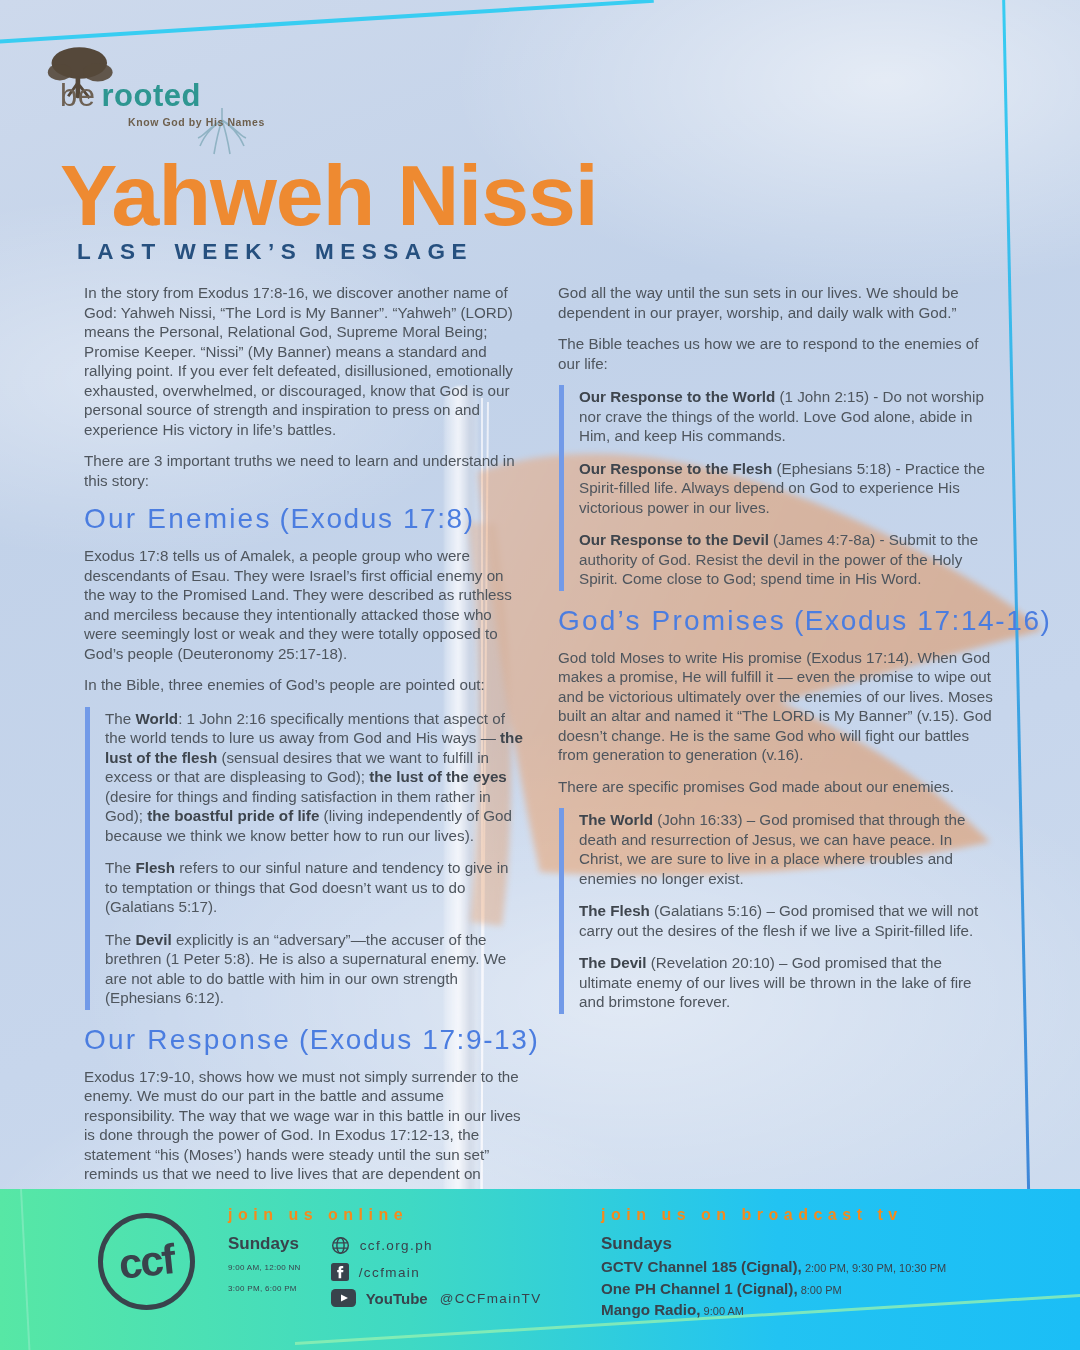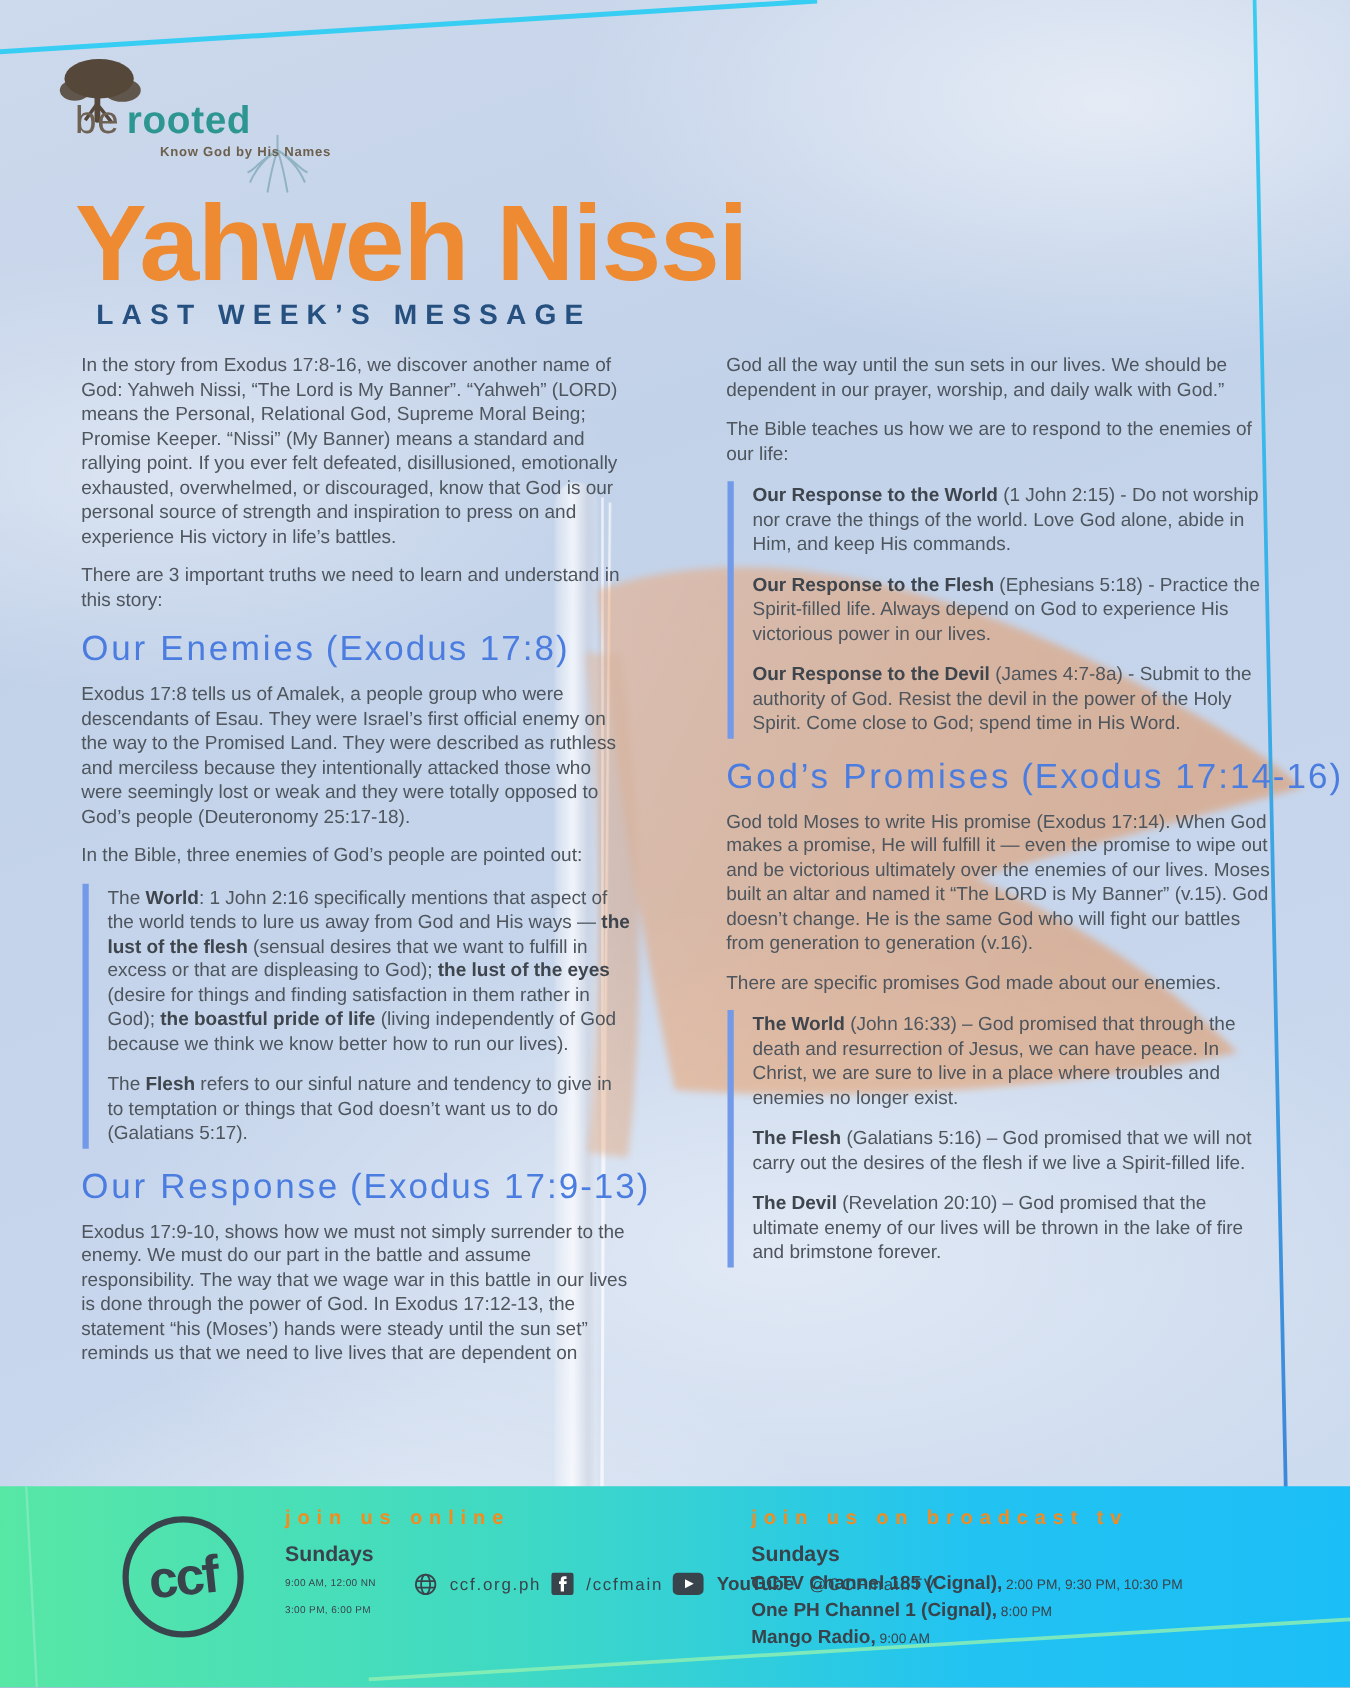--- a/index.html
+++ b/index.html
@@ -29,22 +29,22 @@
   .logo{position:absolute;left:46px;top:44px;z-index:2;}
   .tree-svg{position:absolute;left:0;top:0;width:74px;height:62px;}
   .roots-svg{position:absolute;left:148px;top:62px;width:56px;height:50px;opacity:.85;}
   .logo-text{position:absolute;left:14px;top:34px;white-space:nowrap;font-size:31px;letter-spacing:.5px;}
   .logo-be{color:#6d6154;font-weight:400;}
   .logo-rooted{color:#2e9691;font-weight:700;margin-left:6px;}
   .logo-tag{position:absolute;left:50px;top:72px;font-size:10.5px;color:#6d5f4d;letter-spacing:.6px;white-space:nowrap;font-weight:700;padding-left:32px;}
   .title{position:absolute;left:60px;top:146px;font-size:86px;font-weight:800;color:#ee8a31;letter-spacing:-1px;z-index:2;white-space:nowrap;}
   .subtitle{position:absolute;left:77px;top:239px;font-size:22.5px;font-weight:700;color:#26507f;letter-spacing:6.5px;z-index:2;white-space:nowrap;}
   
-  .columns{position:absolute;left:65px;top:283px;width:934px;display:grid;
-    grid-template-columns:440px 440px;column-gap:76px;z-index:2;
+  .columns{position:absolute;left:84px;top:283px;width:934px;display:grid;
+    grid-template-columns:440px 440px;column-gap:34px;z-index:2;
     font-size:15.2px;line-height:19.5px;color:#4e555d;}
   .columns p{margin:0 0 12px 0;}
   .columns strong{font-weight:700;color:#3e454d;}
   h2.sec{font-size:28px;line-height:34px;font-weight:500;color:#4b7de0;letter-spacing:2.2px;margin:12px 0 10px 0;white-space:nowrap;}
   h2.sec .ref{margin-left:8px;letter-spacing:1.6px;}
   .quote-group{border-left:5px solid #729ae8;padding:2px 0 2px 15px;margin:4px 0 13px 1px;}
   .quote-group p{margin:0 0 13px 0;}
   .quote-group p:last-child{margin-bottom:0;}
   
   .footer{position:absolute;left:0;bottom:0;width:1080px;height:161px;z-index:3;
@@ -56,21 +56,21 @@
   .ccf-logo{position:absolute;left:98px;top:24px;width:97px;height:97px;box-sizing:border-box;
     border:5px solid #39434c;border-radius:50%;display:flex;align-items:center;justify-content:center;}
   .ccf-logo span{font-size:42px;font-weight:700;letter-spacing:-2px;transform:rotate(-6deg);}
   .fsec{position:absolute;top:17px;}
   .fsec-online{left:228px;}
   .fsec-broadcast{left:601px;}
   .flabel{color:#f58a1d;font-size:16px;font-weight:700;letter-spacing:5.5px;margin-bottom:10px;white-space:nowrap;}
   .fday{font-size:17px;font-weight:700;margin-bottom:2px;}
   .fcols{display:flex;gap:30px;}
   .time-line{font-size:11px;line-height:21px;font-variant-caps:all-small-caps;letter-spacing:.3px;}
-  .links{display:flex;flex-direction:row;gap:8px;padding-top:2px;text-align:right;}
+  .links{display:flex;flex-direction:column;gap:8px;padding-top:2px;text-align:right;}
   .link-row{display:flex;align-items:center;gap:10px;font-size:13.5px;letter-spacing:1.4px;cursor:pointer;}
   .yt-word{font-size:15px;font-weight:700;letter-spacing:0;margin-right:2px;}
   .channel{font-size:15.2px;line-height:21.5px;white-space:nowrap;}
   .channel .seg-b{font-weight:700;}
   .channel .seg-t{font-variant-caps:all-small-caps;}
   .icon-svg{display:block;}
 </style>
 </head>
 <body>
 
@@ -123,20 +123,21 @@
       <p>In the story from Exodus 17:8-16, we discover another name of God: Yahweh Nissi, “The Lord is My Banner”. “Yahweh” (LORD) means the Personal, Relational God, Supreme Moral Being; Promise Keeper. “Nissi” (My Banner) means a standard and rallying point. If you ever felt defeated, disillusioned, emotionally exhausted, overwhelmed, or discouraged, know that God is our personal source of strength and inspiration to press on and experience His victory in life’s battles.</p>
       <p>There are 3 important truths we need to learn and understand in this story:</p>
 
       <h2 class="sec"><span>Our Enemies</span><span class="ref">(Exodus 17:8)</span></h2>
       <p>Exodus 17:8 tells us of Amalek, a people group who were descendants of Esau. They were Israel’s first official enemy on the way to the Promised Land. They were described as ruthless and merciless because they intentionally attacked those who were seemingly lost or weak and they were totally opposed to God’s people (Deuteronomy 25:17-18).</p>
       <p>In the Bible, three enemies of God’s people are pointed out:</p>
 
       <div class="quote-group">
         <p><span class="seg-t">The </span><strong class="seg-b">World</strong><span class="seg-t">: 1 John 2:16 specifically mentions that aspect of the world tends to lure us away from God and His ways — </span><strong class="seg-b">the lust of the flesh</strong><span class="seg-t"> (sensual desires that we want to fulfill in excess or that are displeasing to God); </span><strong class="seg-b">the lust of the eyes</strong><span class="seg-t"> (desire for things and finding satisfaction in them rather in God); </span><strong class="seg-b">the boastful pride of life</strong><span class="seg-t"> (living independently of God because we think we know better how to run our lives).</span></p>
         <p><span class="seg-t">The </span><strong class="seg-b">Flesh</strong><span class="seg-t"> refers to our sinful nature and tendency to give in to temptation or things that God doesn’t want us to do (Galatians 5:17).</span></p>
+        <p><span class="seg-t">The </span><strong class="seg-b">Devil</strong><span class="seg-t"> explicitly is an “adversary”—the accuser of the brethren (1 Peter 5:8). He is also a supernatural enemy. We are not able to do battle with him in our own strength (Ephesians 6:12).</span></p>
       </div>
 
       <h2 class="sec"><span>Our Response</span><span class="ref">(Exodus 17:9-13)</span></h2>
       <p>Exodus 17:9-10, shows how we must not simply surrender to the enemy. We must do our part in the battle and assume responsibility. The way that we wage war in this battle in our lives is done through the power of God. In Exodus 17:12-13, the statement “his (Moses’) hands were steady until the sun set” reminds us that we need to live lives that are dependent on</p>
     </div>
 
     <div class="col">
       <p>God all the way until the sun sets in our lives. We should be dependent in our prayer, worship, and daily walk with God.”</p>
       <p>The Bible teaches us how we are to respond to the enemies of our life:</p>
 

